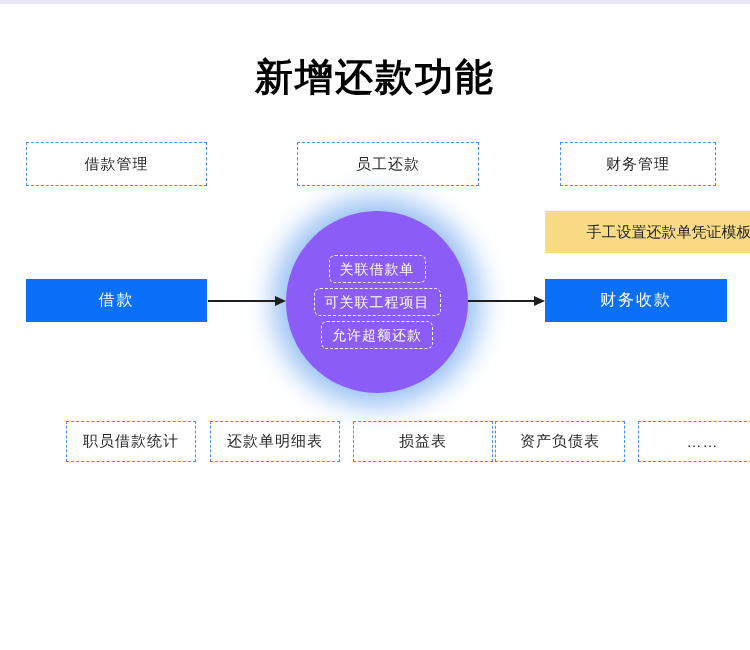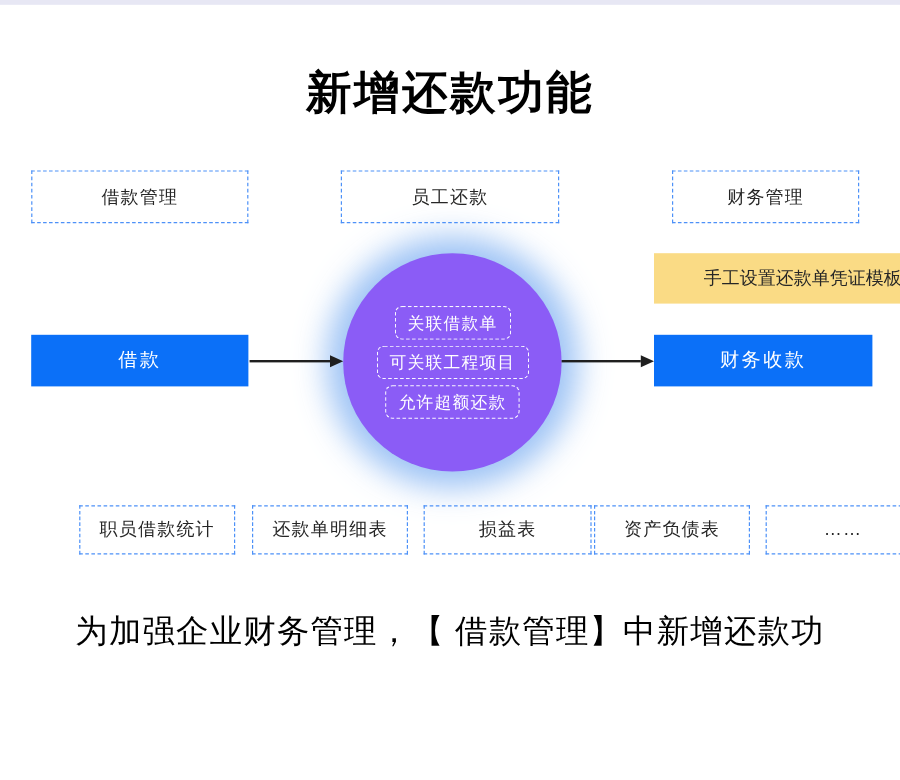--- a/index.html
+++ b/index.html
@@ -94,21 +94,21 @@
 </head>
 <body>
 
 <div class="top-bar"></div>
 
 <div class="page-title">新增还款功能</div>
 
 <div class="dashed-box row1" style="left:26px;  width:181px;">
     <span>借款管理</span>
   </div>
-<div class="dashed-box row1" style="left:284px; width:182px;align-items:center;">
+<div class="dashed-box row1" style="left:297px; width:182px;align-items:center;">
     <span>员工还款</span>
   </div>
 <div class="dashed-box row1" style="left:560px; width:156px;">
     <span>财务管理</span>
   </div>
 
 <div class="note-box">
     <span>手工设置还款单凭证模板</span>
   </div>
 
@@ -144,14 +144,13 @@
     <span>损益表</span>
   </div>
 <div class="dashed-box row3" style="left:455px; width:130px;">
     <span>资产负债表</span>
   </div>
 <div class="dashed-box row3" style="left:598px; width:129px;">
     <span>……</span>
   </div>
 
 <div class="description">
-  <div>为加强企业财务管理，【 借款管理】中新增还款功</div>
 </div>
 
 </body></html>

